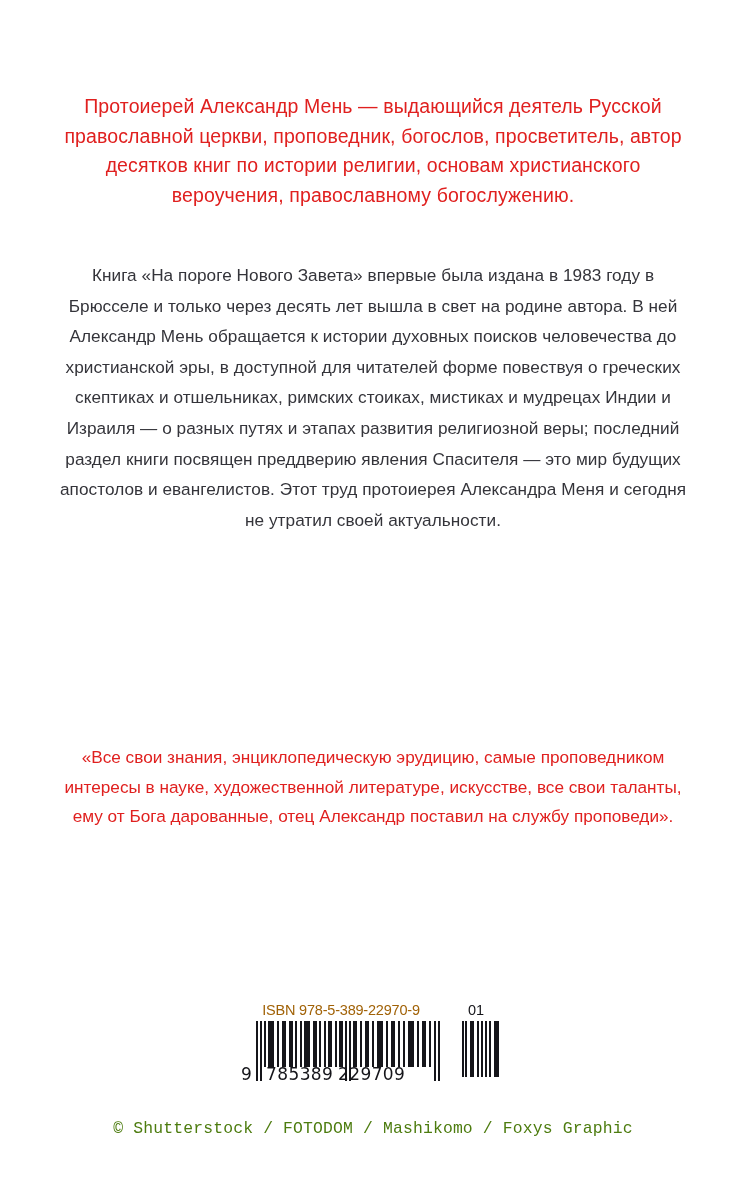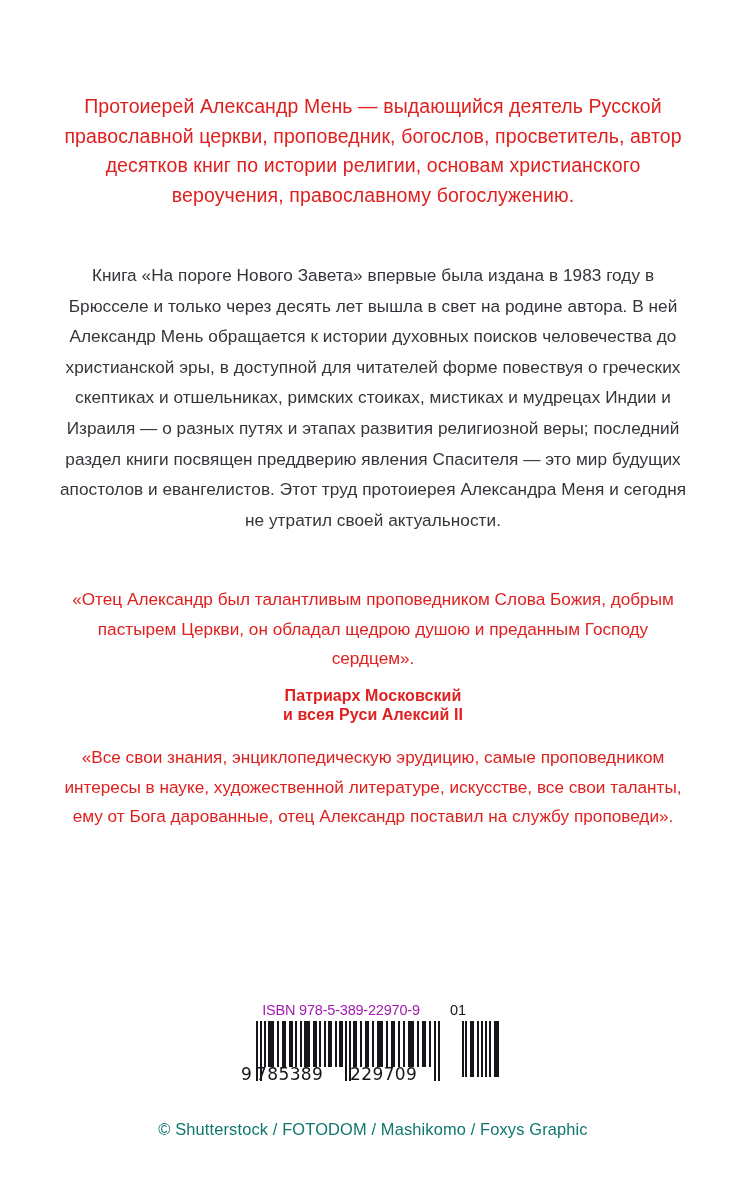--- a/index.html
+++ b/index.html
@@ -103,29 +103,30 @@
   }
   .isbn-label {
     position: absolute;
     top: 0;
     left: 0;
     width: 202px;
     text-align: center;
     font-family: "Liberation Sans", "DejaVu Sans", sans-serif;
     font-size: 14.5px;
     line-height: 16px;
-    color: #a21caf;
+    color: #a16207;
     letter-spacing: -0.2px;
     white-space: nowrap;
   }
   .addon-label {
     position: absolute;
     top: 0;
     left: 210px;
     width: 52px;
+    text-align: center;
     font-family: "Liberation Sans", "DejaVu Sans", sans-serif;
     font-size: 14.5px;
     line-height: 16px;
     color: #15151a;
     letter-spacing: 0px;
   }
   .bars-main {
     position: absolute;
     top: 19px;
     left: 16px;
@@ -147,55 +148,51 @@
     left: 0;
     width: 208px;
     height: 20px;
     font-family: "DejaVu Sans", "Liberation Sans", sans-serif;
     font-size: 17px;
     line-height: 20px;
     color: #15151a;
     letter-spacing: 0.4px;
   }
   .ean-d0 { position: absolute; left: 1px;  top: 0; }
-  .ean-d1 { position: absolute; left: 16px; top: 0; }
-  .ean-d2 { position: absolute; left: 110px; top: 0; }
+  .ean-d1 { position: absolute; left: 26px; top: 0; }
+  .ean-d2 { position: absolute; left: 98px; top: 0; }
 
   
   .credit {
     position: absolute;
     top: 1118px;
     left: 0;
     width: 746px;
     text-align: center;
-    color: #0f766e;
+    color: #4d7c0f;
     font-size: 16.4px;
     line-height: 22px;
     letter-spacing: 0.15px;
     font-weight: 400;
+    font-family: Liberation Mono, monospace;
   }
 </style>
 </head>
 <body>
 
 <div class="cover">
 
   <div class="lead-block">
     <p>Протоиерей Александр Мень — выдающийся деятель Русской православной церкви, проповедник, богослов, просветитель, автор десятков книг по истории религии, основам христианского вероучения, православному богослужению.</p>
   </div>
 
   <div class="body-block">
     <p>Книга «На пороге Нового Завета» впервые была издана в 1983 году в Брюсселе и только через десять лет вышла в свет на родине автора. В ней Александр Мень обращается к истории духовных поисков человечества до христианской эры, в доступной для читателей форме повествуя о греческих скептиках и отшельниках, римских стоиках, мистиках и мудрецах Индии и Израиля — о разных путях и этапах развития религиозной веры; последний раздел книги посвящен преддверию явления Спасителя — это мир будущих апостолов и евангелистов. Этот труд протоиерея Александра Меня и сегодня не утратил своей актуальности.</p>
   </div>
 
-  <div class="quote quote-1">
-    <p class="quote-text">«Отец Александр был талантливым проповедником Слова Божия, добрым пастырем Церкви, он обладал щедрою душою и преданным Господу сердцем».</p>
-    <p class="quote-attr" style="white-space: pre-line;">Патриарх Московский
-и всея Руси Алексий II</p>
-  </div>
 
   <div class="quote quote-2">
     <p class="quote-text">«Все свои знания, энциклопедическую эрудицию, самые проповедником интересы в науке, художественной литературе, искусстве, все свои таланты, ему от Бога дарованные, отец Александр поставил на службу проповеди».</p>
   </div>
 
   <div class="barcode-area">
     <div class="barcode-inner">
 
       <div class="isbn-label">ISBN 978-5-389-22970-9</div>
       <div class="addon-label">01</div>

